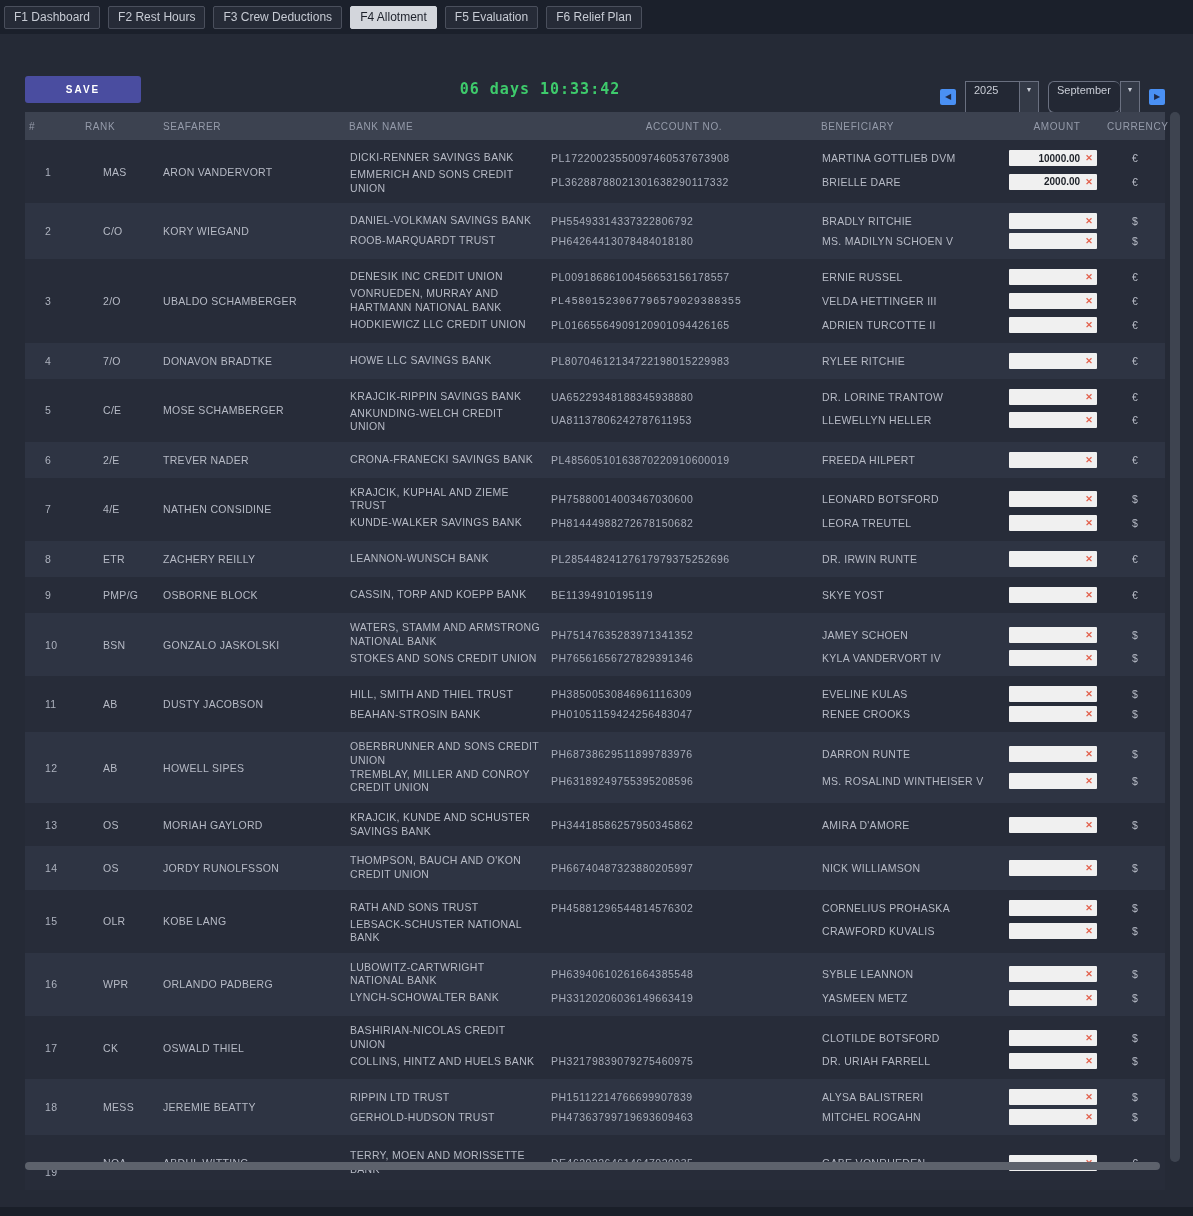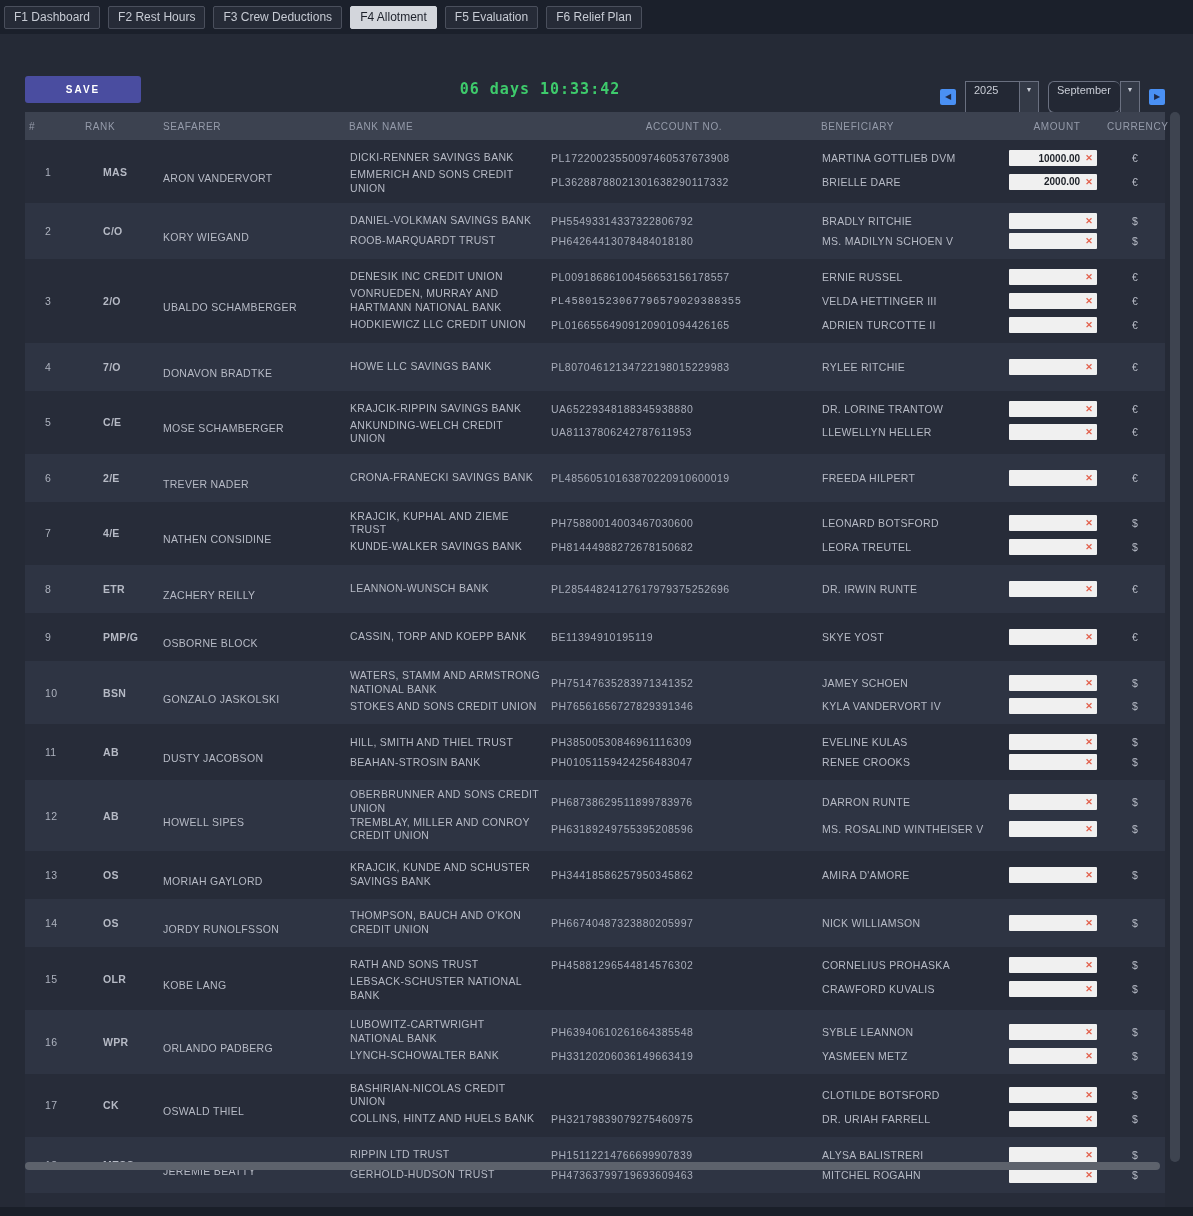--- a/index.html
+++ b/index.html
@@ -90,22 +90,22 @@
   .th { padding:0 2px; }
   .th.h-center { text-align:center; }
   .th.h-first { padding-left:4px; }
 
   .crew-row { padding:8px 0; font-size:10.5px; letter-spacing:0.3px; }
   .crew-row.odd  { background:#272c39; }
   .crew-row.even { background:#2e3443; }
 
   .cell { display:flex; align-items:center; min-height:20px; padding-right:8px; }
   .c-num        { grid-column:1; padding-left:20px; align-self:center; color:#aeb3bf; }
-  .c-rank       { grid-column:2; padding-left:20px; align-self:center;font-weight:bold; }
-  .c-seafarer   { grid-column:3; padding-left:2px;  align-self:center;margin-top:12px; }
+  .c-rank       { grid-column:2; padding-left:20px; align-self:center; }
+  .c-seafarer   { grid-column:3; padding-left:2px;  align-self:center; }
   .c-bank       { grid-column:4; padding-left:3px; line-height:1.3; }
   .c-account    { grid-column:5; padding-left:2px; color:#a8adba; letter-spacing:0.5px; }
   .c-beneficiary{ grid-column:6; padding-left:3px; }
   .c-amount     { grid-column:7; }
   .c-currency   { grid-column:8; justify-content:center; padding-right:0; }
 
   .amount-box {
     width:88px; height:16px;
     background:#f0f0f0; border-radius:1px;
     display:flex; align-items:center;

